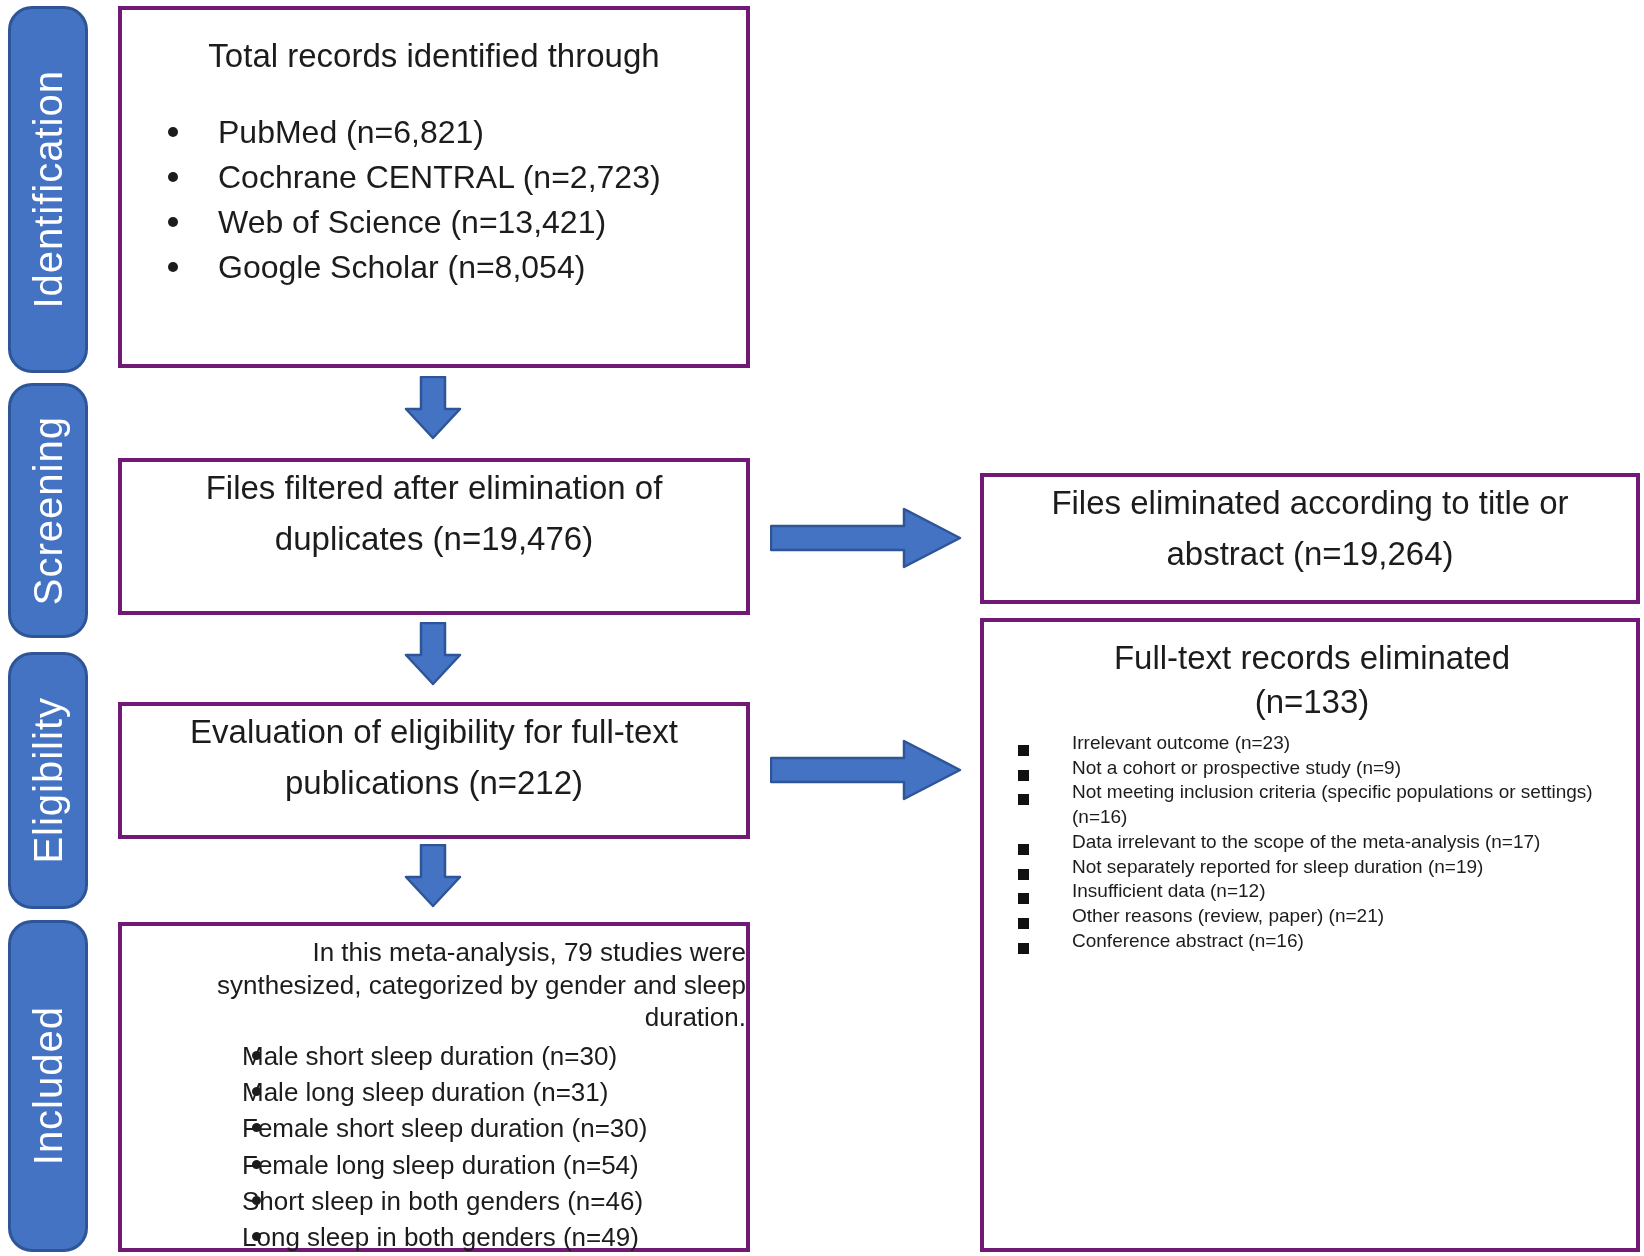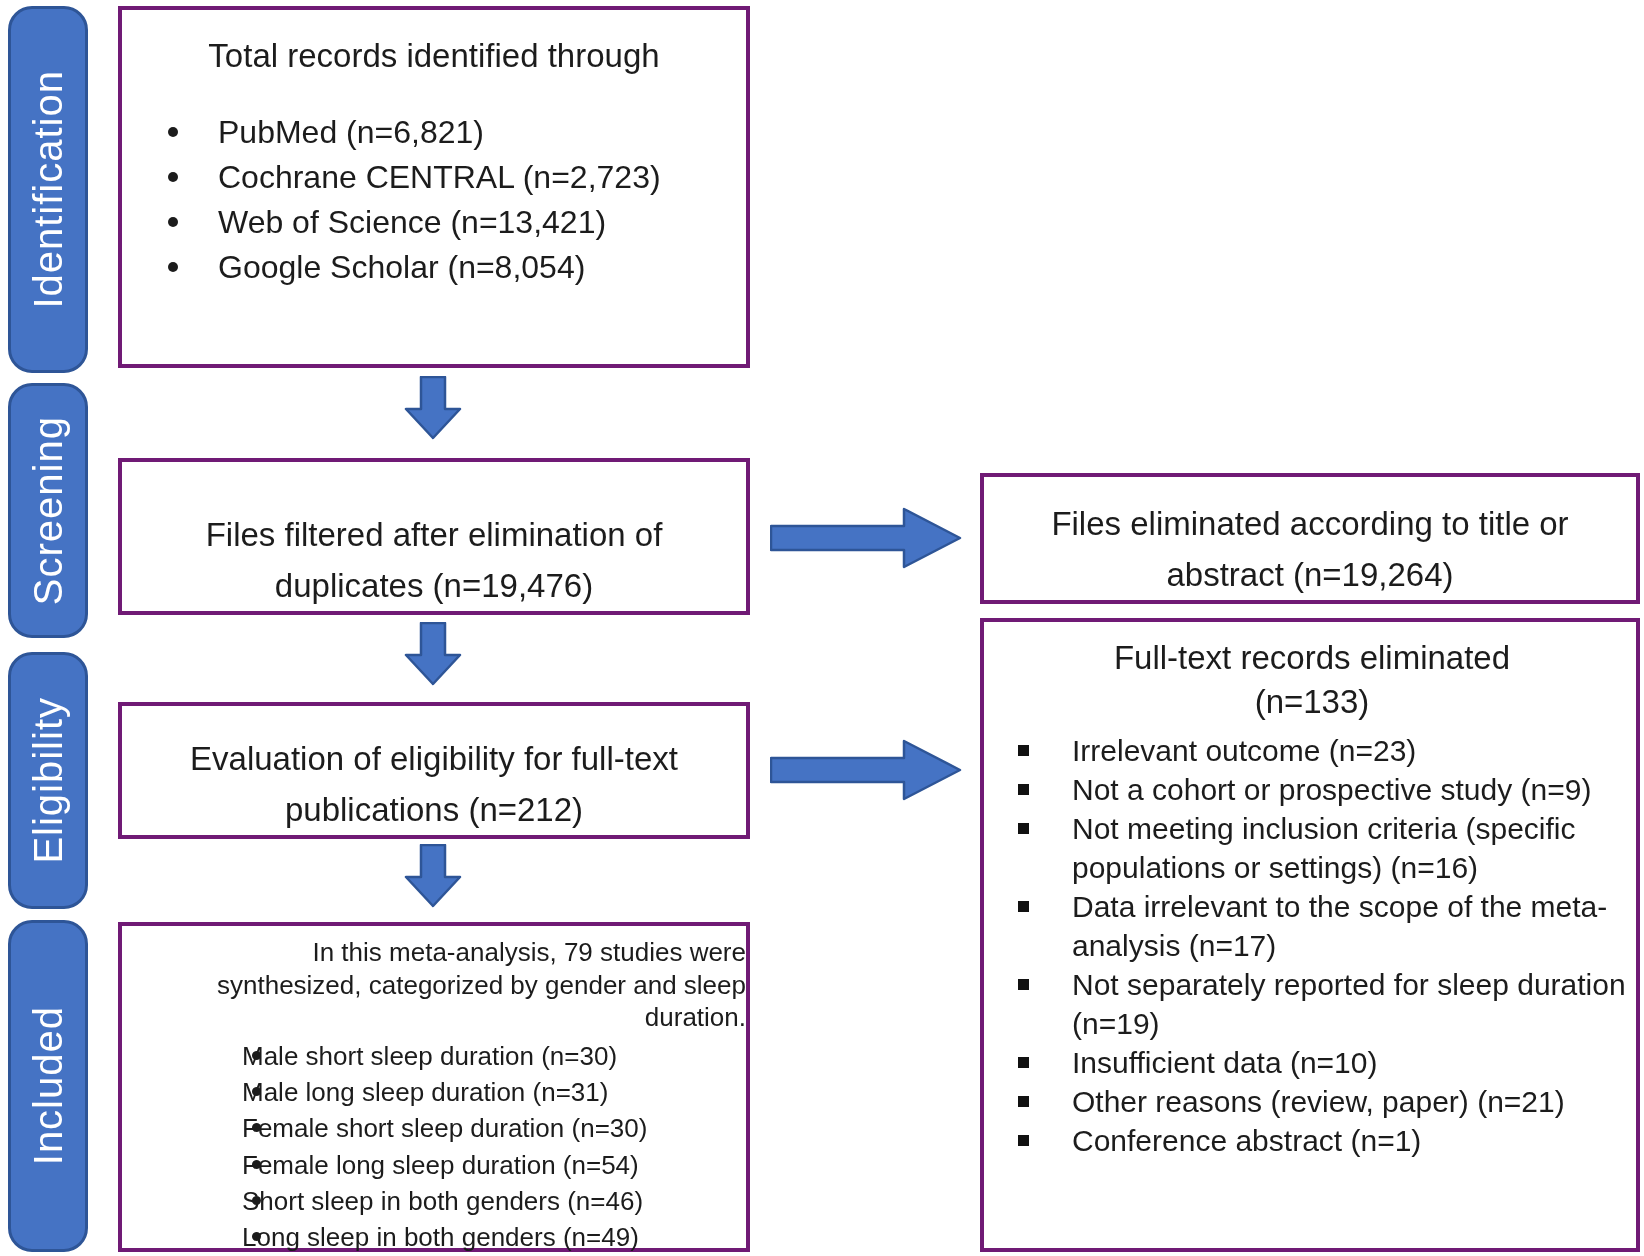--- a/index.html
+++ b/index.html
@@ -32,36 +32,36 @@
     position:absolute;background:#ffffff;
     border:4px solid #701a75;box-sizing:border-box;
   }
   #box-identification{left:118px;top:6px;width:632px;height:362px;padding-top:22px;}
   #box-screening{left:118px;top:458px;width:632px;height:157px;}
   #box-eligibility{left:118px;top:702px;width:632px;height:137px;}
   #box-included{left:118px;top:922px;width:632px;height:330px;padding-top:10px;}
   #box-title-abstract{left:980px;top:473px;width:660px;height:131px;}
   #box-fulltext{left:980px;top:618px;width:660px;height:634px;padding:14px 8px 0 12px;}
 
-  .vcenter{display:flex;align-items:flex-end;justify-content:center;text-align:center;}
+  .vcenter{display:flex;align-items:flex-start;justify-content:center;text-align:center;}
   .lines{font-size:33px;line-height:1.55;}
   .box-title{font-size:33px;line-height:1.45;text-align:center;}
 
   
   .source-list{list-style:none;margin:36px 0 0 0;padding:0;}
   .source-list li{position:relative;padding-left:96px;font-size:32px;line-height:1.0;margin-bottom:13px;}
   .source-list li::before{
     content:"";position:absolute;left:46px;top:11px;
     width:10px;height:10px;border-radius:50%;background:#1c1c1c;
   }
 
   
   .fulltext-title{font-size:33px;line-height:1.32;text-align:center;}
   .reason-list{list-style:none;margin:8px 0 0 0;padding:0;}
-  .reason-list li{position:relative;padding-left:76px;padding-right:2px;font-size:30px;line-height:1.3;}
+  .reason-list li{position:relative;padding-left:76px;padding-right:2px;font-size:19px;line-height:1.3;}
   .reason-list li::before{
     content:"";position:absolute;left:22px;top:14px;
     width:11px;height:11px;background:#111111;
   }
 
   
   .included-intro{font-size:26px;line-height:1.25;text-align:right;}
   .category-list{list-style:none;margin:4px 0 0 0;padding:0;}
   .category-list li{position:relative;padding-left:120px;font-size:26px;line-height:1.4;}
   .category-list li::before{
@@ -155,23 +155,23 @@
     <div class="fulltext-title">
       <div>Full-text records eliminated</div>
       <div>(n=133)</div>
     </div>
     <ul class="reason-list">
       <li>Irrelevant outcome (n=23)</li>
       <li>Not a cohort or prospective study (n=9)</li>
       <li>Not meeting inclusion criteria (specific populations or settings) (n=16)</li>
       <li>Data irrelevant to the scope of the meta-analysis (n=17)</li>
       <li>Not separately reported for sleep duration (n=19)</li>
-      <li>Insufficient data (n=10)</li>
+      <li>Insufficient data (n=12)</li>
       <li>Other reasons (review, paper) (n=21)</li>
-      <li>Conference abstract (n=1)</li>
+      <li>Conference abstract (n=16)</li>
     </ul>
   </div>
 
   <div class="arrow" id="arrow-down-3">
     <svg width="58" height="64" viewBox="0 0 58 64" aria-hidden="true">
       <path d="M17 1 H41 V33 H56 L29 62 L2 33 H17 Z" fill="#4573C4" stroke="#2E5597" stroke-width="2.5" stroke-linejoin="round"></path>
     </svg>
   </div>
 
   <div class="gbox" id="box-included">

